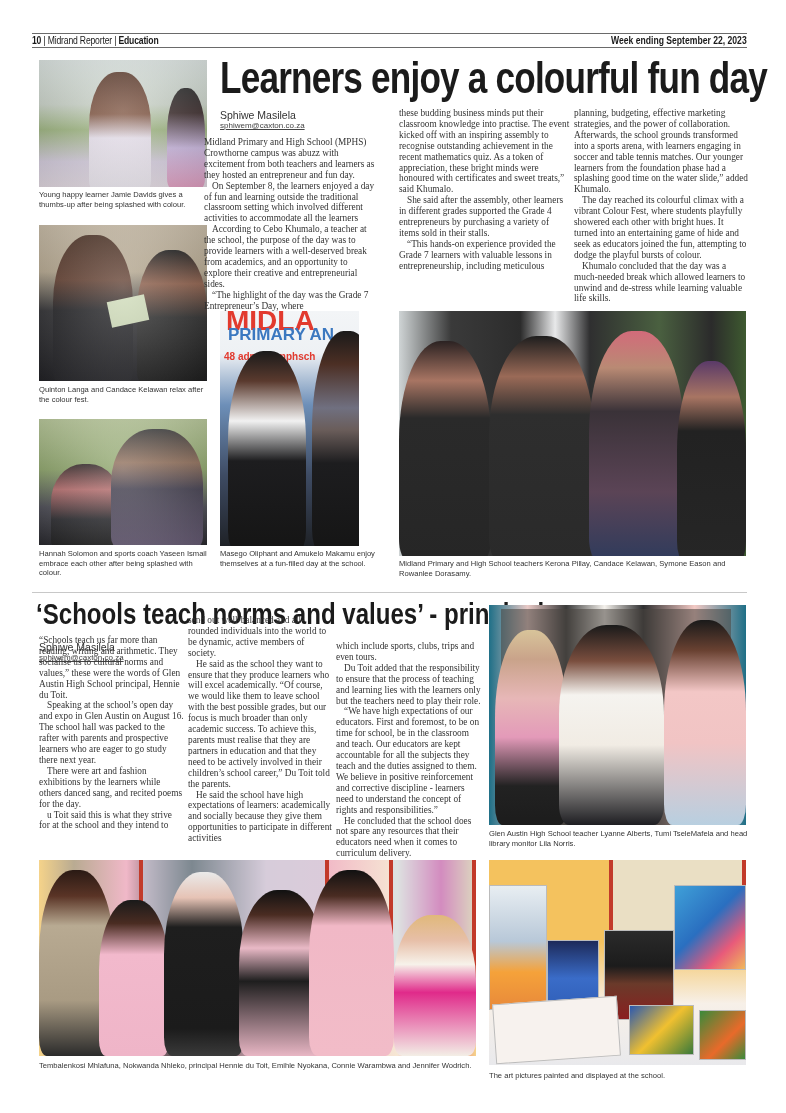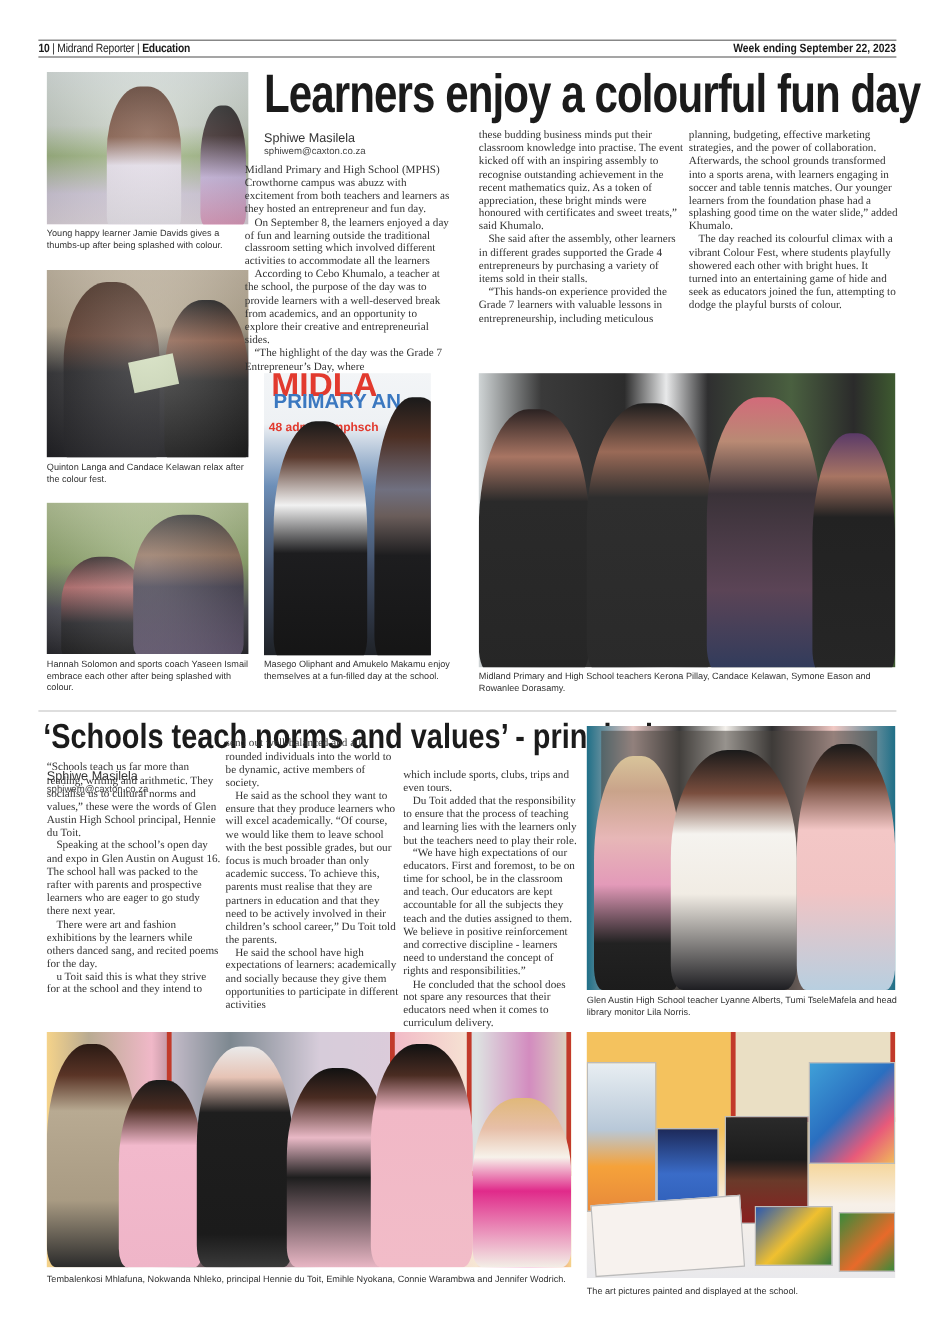--- a/index.html
+++ b/index.html
@@ -13,21 +13,21 @@
   .masthead-rule-bot { left:32px; top:47px; width:715px; height:1px; background:#6a6a6a; }
   .masthead-left { left:32px; top:34px; font-family:"Liberation Sans", sans-serif; font-size:10px; line-height:13px; color:#1a1a1a; letter-spacing:-0.2px; transform:scaleX(0.86); transform-origin:left center; white-space:nowrap; }
   .masthead-left b { font-weight:bold; }
   .masthead-right { right:39px; top:34px; font-family:"Liberation Sans", sans-serif; font-size:10px; line-height:13px; font-weight:bold; color:#1a1a1a; transform:scaleX(0.86); transform-origin:right center; white-space:nowrap; }
 
   
   .headline-1 { left:220px; top:54px; width:530px; font-family:"Liberation Sans", sans-serif; font-weight:bold; font-size:45px; line-height:48px; color:#1b1b1b; letter-spacing:-1px; transform:scaleX(0.78); transform-origin:left top; white-space:nowrap; }
   .headline-2 { left:36px; top:598px; font-family:"Liberation Sans", sans-serif; font-size:29px; line-height:32px; color:#1b1b1b; transform:scaleX(0.83); transform-origin:left top; white-space:nowrap; }
 
   .byline-name { font-family:"Liberation Sans", sans-serif; font-size:10.5px; line-height:12px; color:#333; }
-  .byline-email { font-family:"Liberation Sans", sans-serif; font-size:8px; line-height:10px; color:#444; margin-bottom:11px; }
+  .byline-email { font-family:"Liberation Sans", sans-serif; font-size:8px; line-height:10px; color:#444; margin-bottom:11px;text-decoration:underline; }
 
   .col { font-size:9.3px; line-height:10.9px; color:#333; text-align:left; }
   .col p { text-indent:8px; }
   .col p.first { text-indent:0; }
 
   .caption { font-family:"Liberation Sans", sans-serif; font-size:7.6px; line-height:9.6px; color:#333; }
 
   .photo { position:absolute; overflow:hidden; }
   .divider { left:32px; top:592px; width:715px; height:1px; background:#c8c8c8; }
 
@@ -105,20 +105,21 @@
   <p>“The highlight of the day was the Grade 7 Entrepreneur’s Day, where</p>
 </div>
 <div class="abs col" style="left:399px;top:108px;width:172px;">
   <p class="first">these budding business minds put their classroom knowledge into practise. The event kicked off with an inspiring assembly to recognise outstanding achievement in the recent mathematics quiz. As a token of appreciation, these bright minds were honoured with certificates and sweet treats,” said Khumalo.</p>
   <p>She said after the assembly, other learners in different grades supported the Grade 4 entrepreneurs by purchasing a variety of items sold in their stalls.</p>
   <p>“This hands-on experience provided the Grade 7 learners with valuable lessons in entrepreneurship, including meticulous</p>
 </div>
 <div class="abs col" style="left:574px;top:108px;width:175px;">
   <p class="first">planning, budgeting, effective marketing strategies, and the power of collaboration. Afterwards, the school grounds transformed into a sports arena, with learners engaging in soccer and table tennis matches. Our younger learners from the foundation phase had a splashing good time on the water slide,” added Khumalo.</p>
   <p>The day reached its colourful climax with a vibrant Colour Fest, where students playfully showered each other with bright hues. It turned into an entertaining game of hide and seek as educators joined the fun, attempting to dodge the playful bursts of colour.</p>
+  <p>Khumalo concluded that the day was a much-needed break which allowed learners to unwind and de-stress while learning valuable life skills.</p>
 </div>
 
 <div class="photo ph-masego">
   <div class="banner-red">MIDLA</div>
   <div class="banner-text">PRIMARY AN</div>
   <div class="banner-email">48  admin@mphsch</div>
   <div class="person" style="left:8px;top:40px;width:78px;height:200px;background:linear-gradient(180deg,#1a1a1a 0%,#5a3a2e 15%,#f1f1f1 35%,#1d1d1f 55%,#151515 100%);"></div>
   <div class="person" style="left:92px;top:20px;width:70px;height:220px;background:linear-gradient(180deg,#1a1a1a 0%,#4c2f24 15%,#707080 35%,#6a5d5a 45%,#1d1d1f 60%,#151515 100%);"></div>
 </div>
 <div class="abs caption" style="left:220px;top:549px;width:172px;">Masego Oliphant and Amukelo Makamu enjoy themselves at  a fun-filled day at the school.</div>

